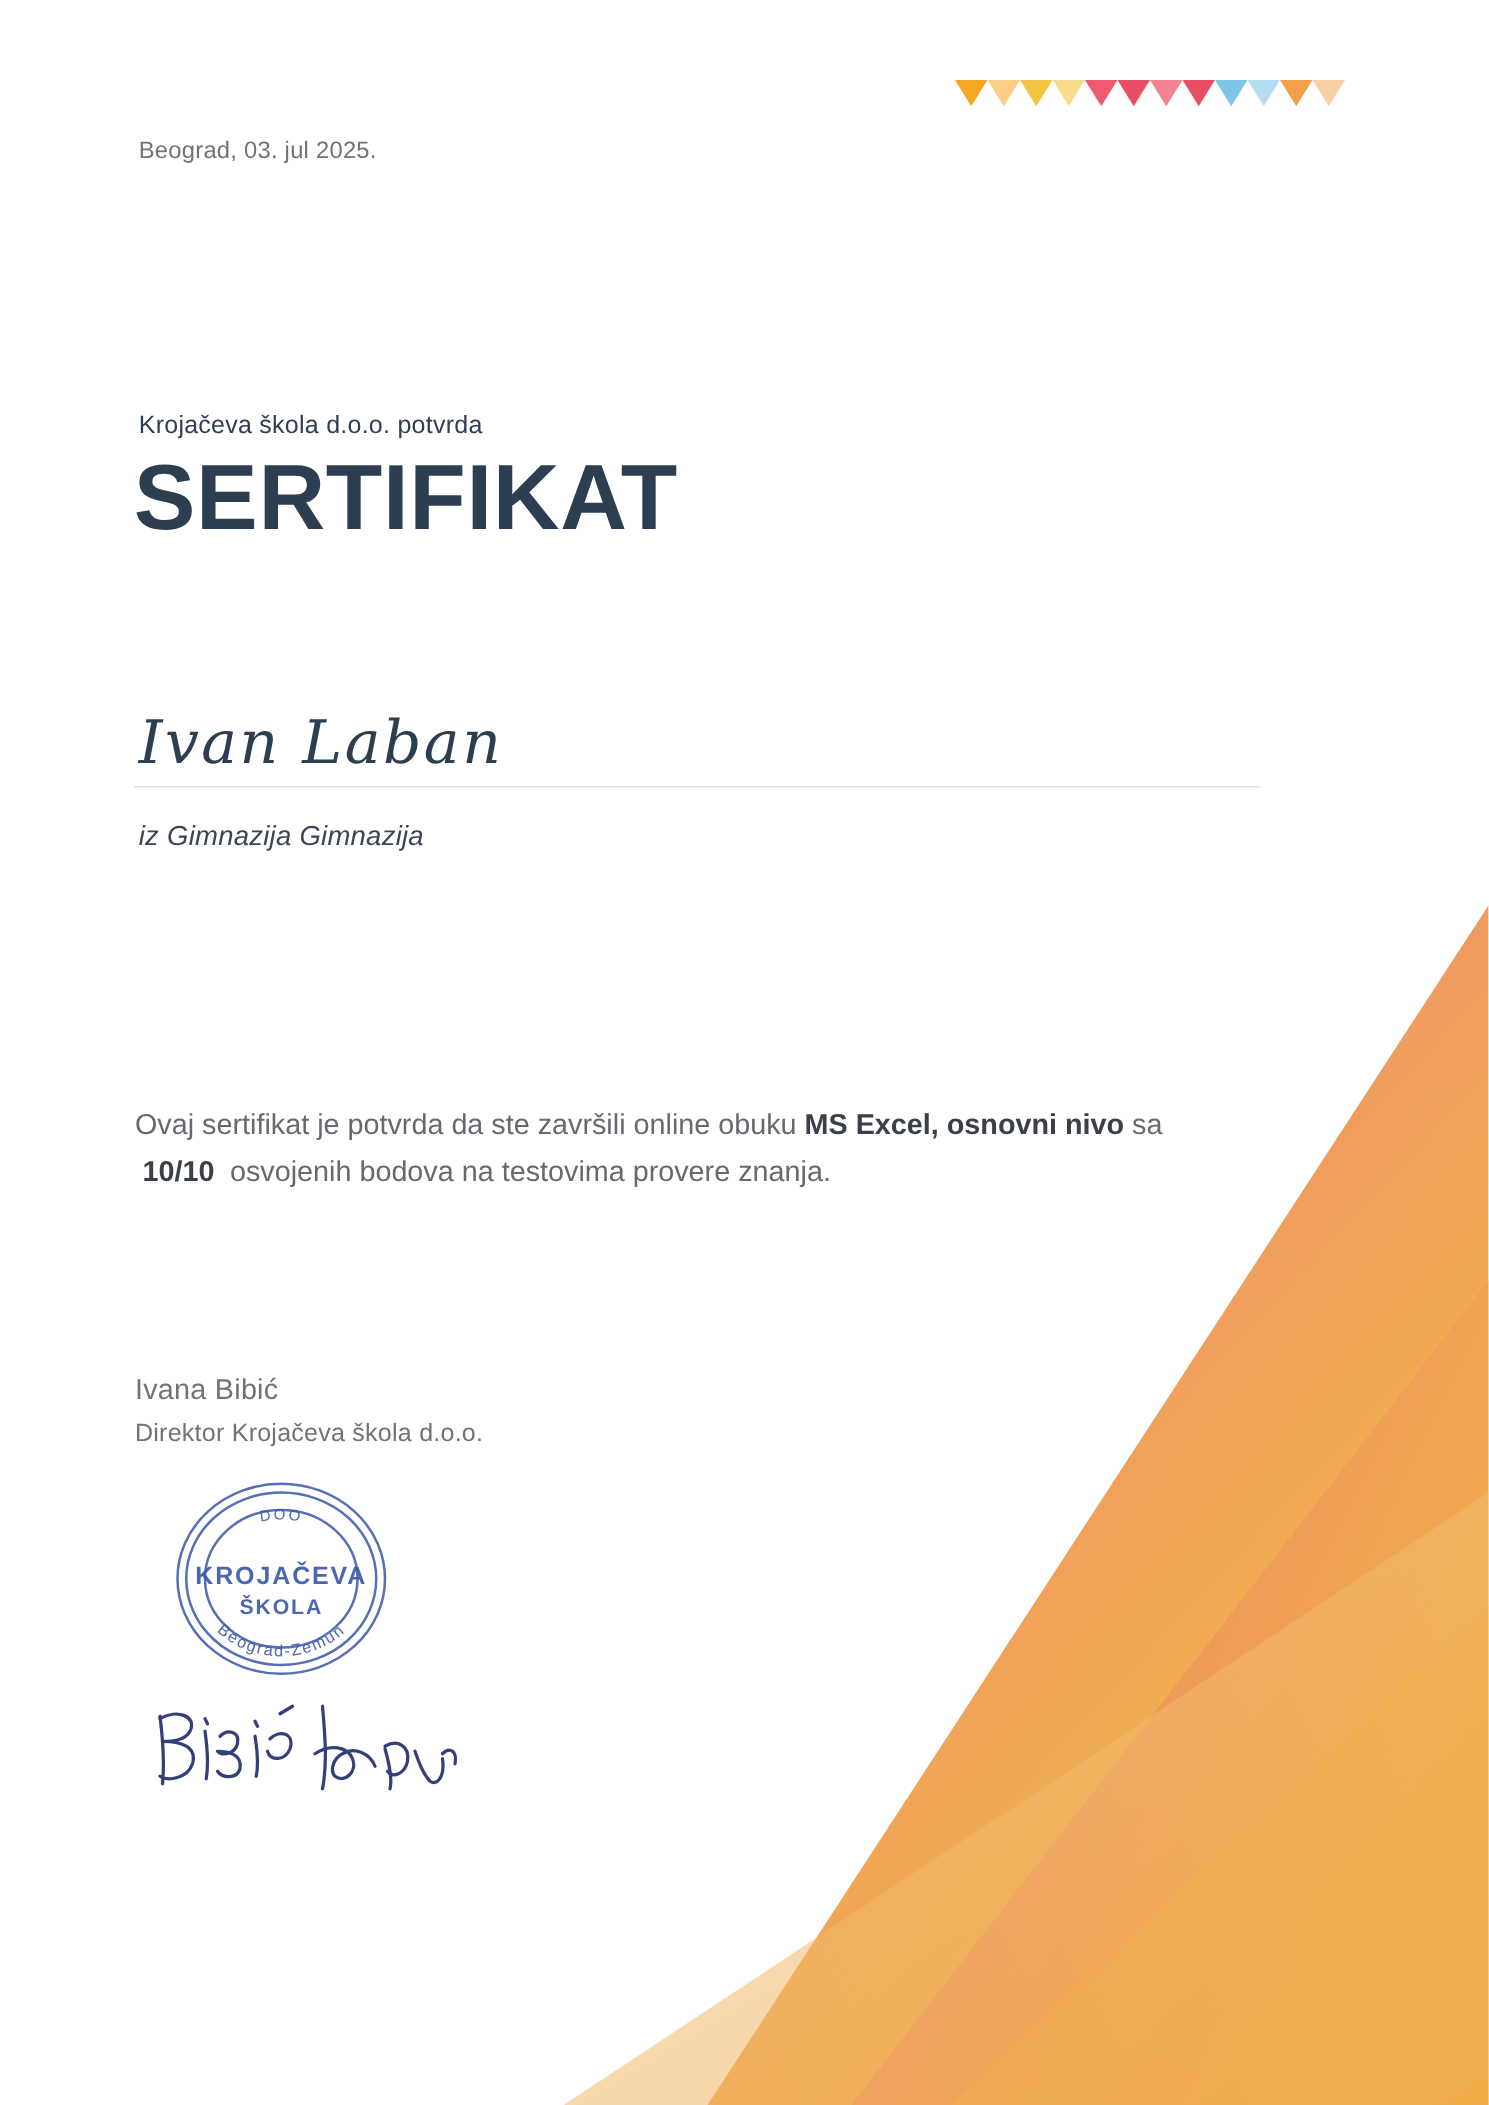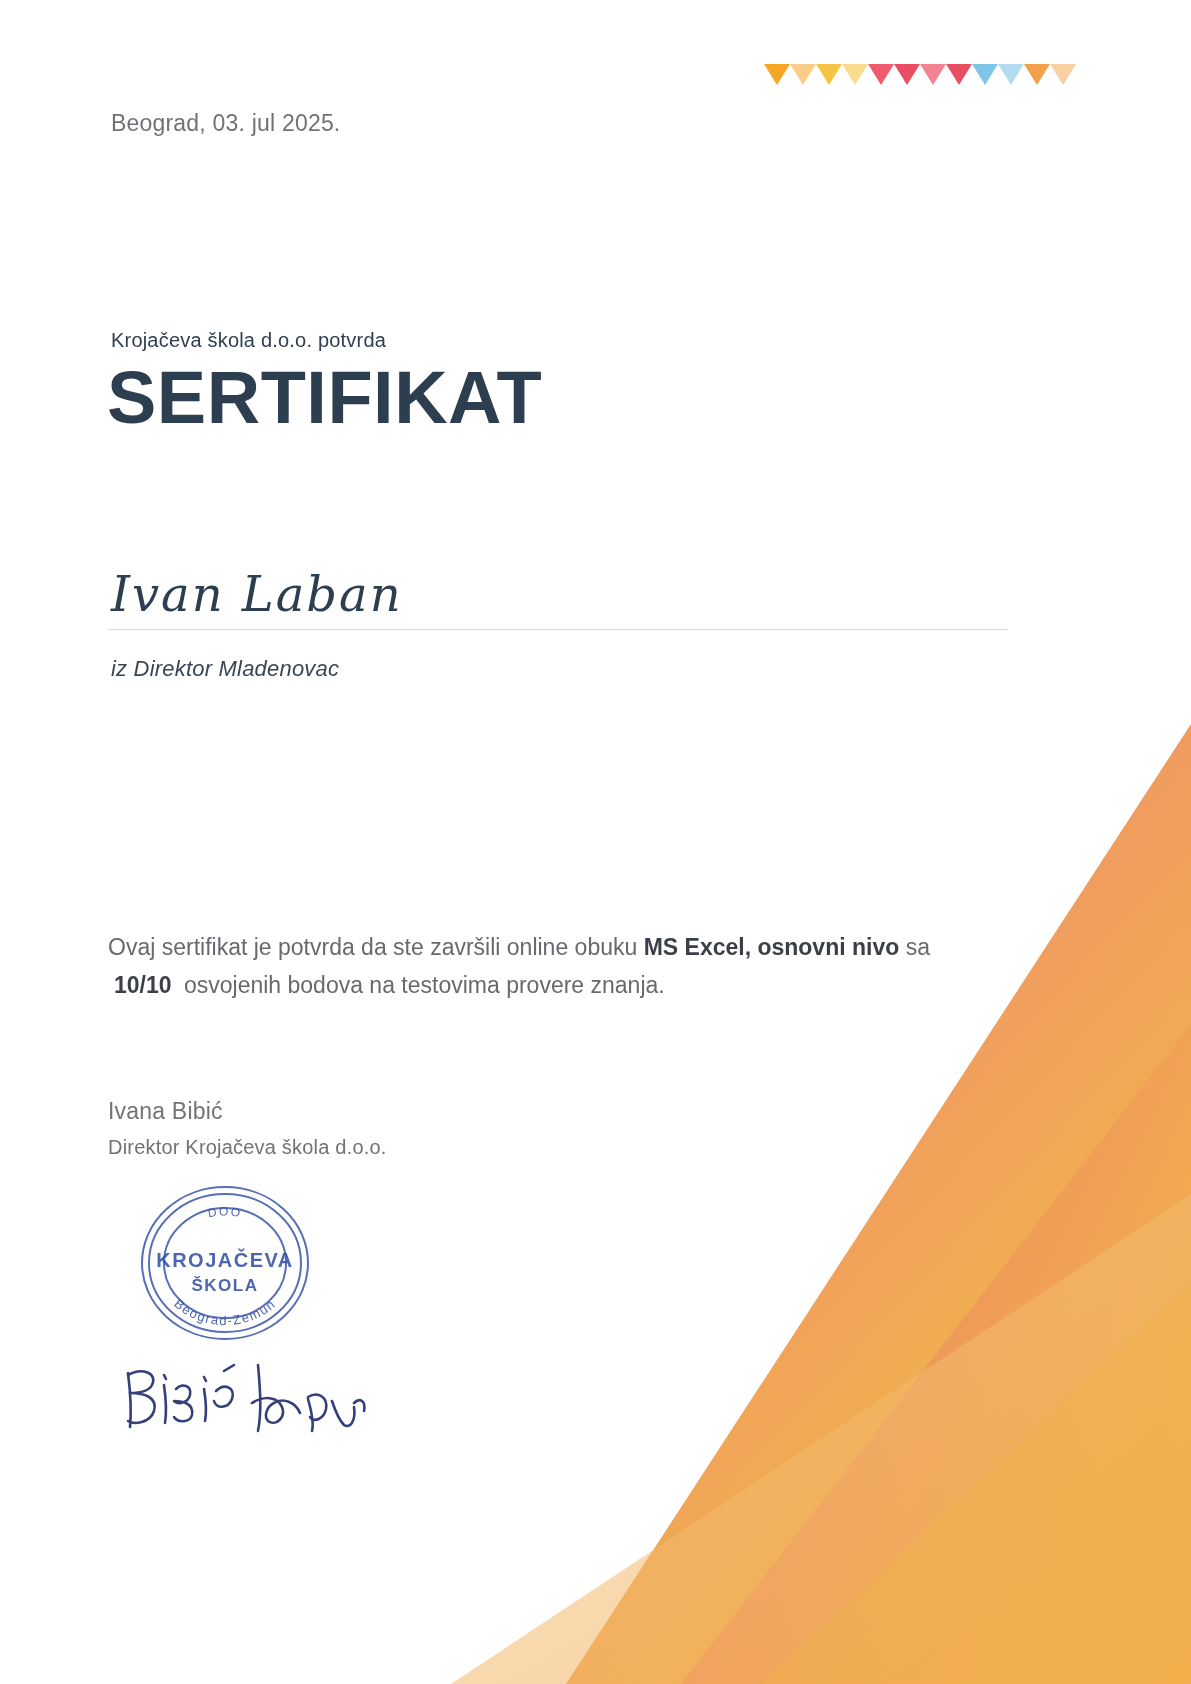--- a/index.html
+++ b/index.html
@@ -27,21 +27,21 @@
     width: 760px;
     height: 960px;
     pointer-events: none;
   }
 
   
   .date-line {
     position: absolute;
     left: 111px;
     top: 110px;
-    font-size: 23px;
+    font-size: 19px;
     color: #6f7276;
     letter-spacing: 0.2px;
   }
   .brand {
     position: absolute;
     right: 104px;
     top: 56px;
     width: 330px;
     text-align: center;
   }
@@ -119,21 +119,20 @@
     letter-spacing: 0.5px;
   }
   .body-text {
     position: absolute;
     left: 108px;
     top: 880px;
     width: 890px;
     font-size: 23px;
     line-height: 38px;
     color: #666a6f;
-    margin-top: 48px;
   }
   .body-text b {
     color: #3b4048;
     font-weight: bold;
   }
   .score {
     font-weight: bold;
     color: #3b4048;
     padding: 0 6px;
   }
@@ -218,21 +217,21 @@
         </g>
       </svg>
     </div>
   </div>
 
   <div class="issuer">Krojačeva škola d.o.o. potvrda</div>
   <div class="cert-title">SERTIFIKAT</div>
 
   <div class="recipient-name">Ivan Laban</div>
   <div class="name-rule"></div>
-  <div class="recipient-from">iz Direktor Mladenovac</div>
+  <div class="recipient-from">iz Gimnazija Gimnazija</div>
 
 
   <div class="body-text">
     <span>Ovaj sertifikat je potvrda da ste završili online obuku </span><b>MS Excel, osnovni nivo</b><span> sa </span><span class="score">10/10</span><span> osvojenih bodova na testovima provere znanja.</span>
   </div>
 
   <div class="sig-name">Ivana Bibić</div>
   <div class="sig-role">Direktor Krojačeva škola d.o.o.</div>
 
   <svg class="stamp" viewBox="0 0 210 175">

